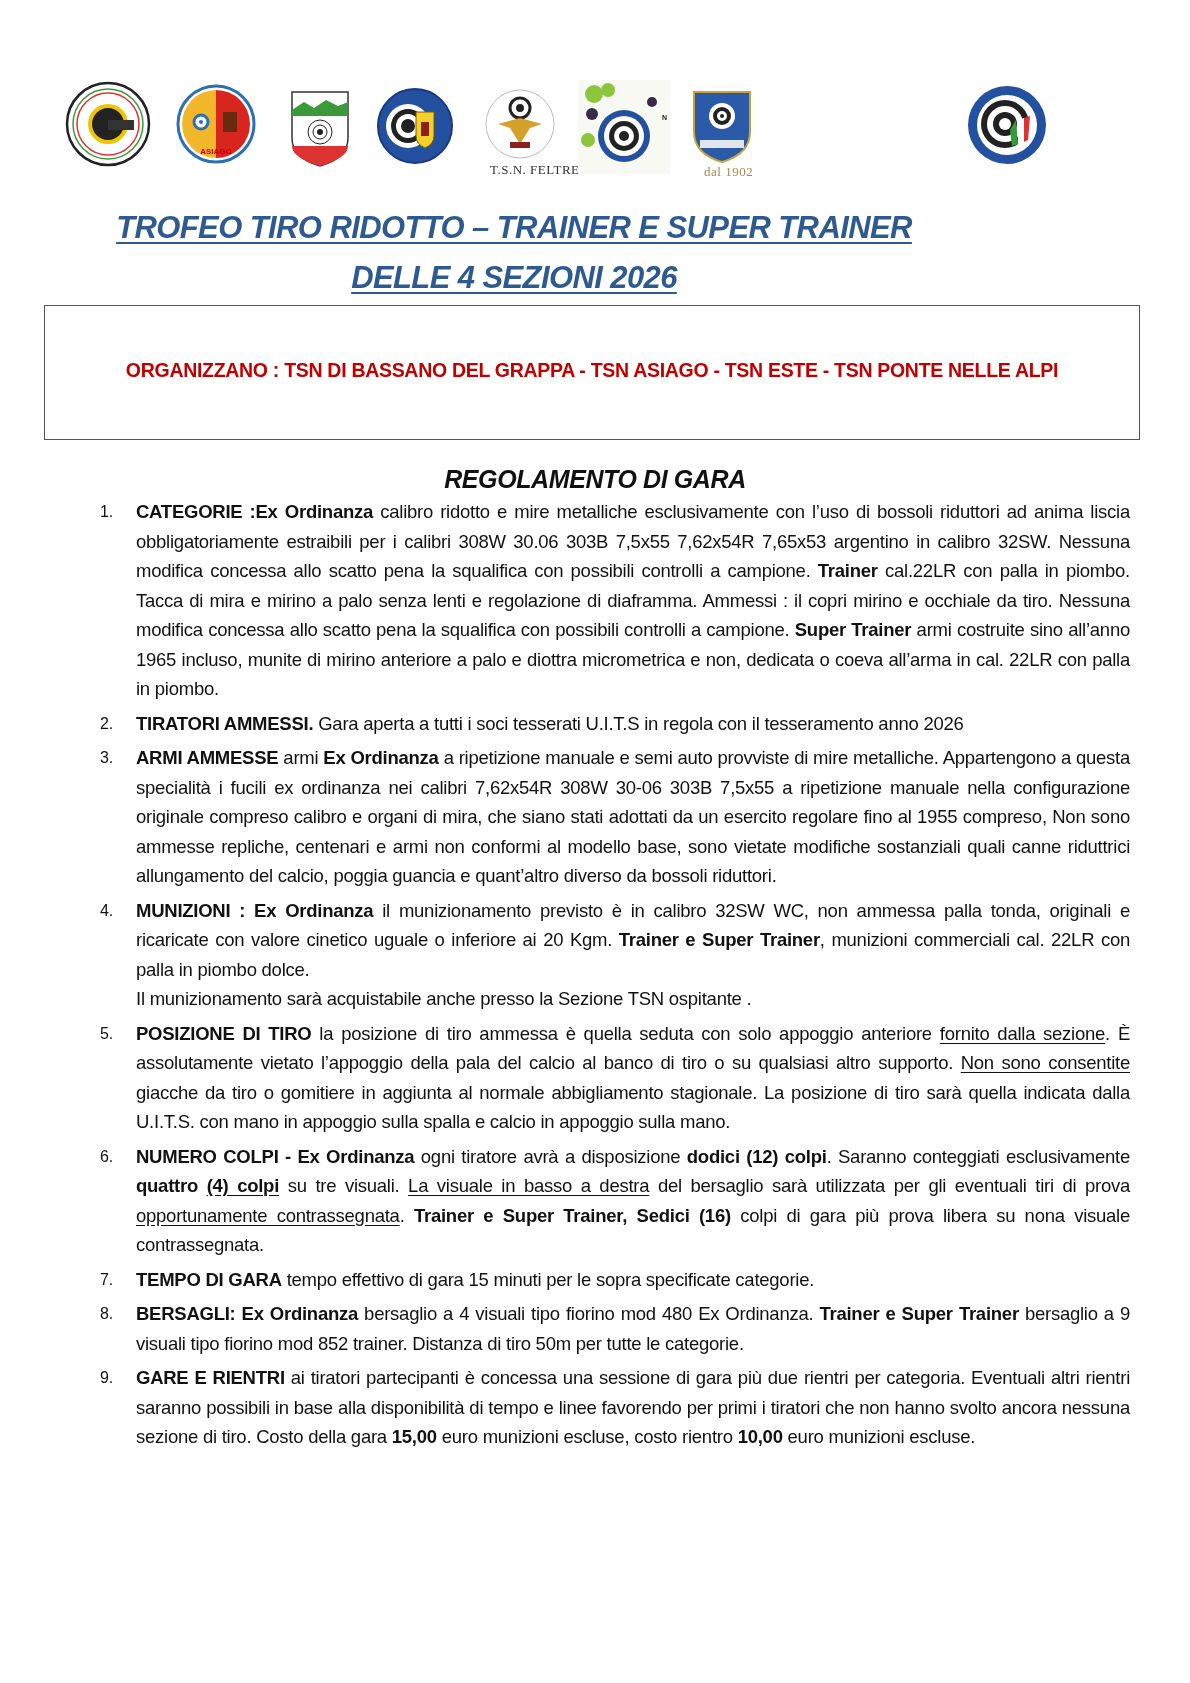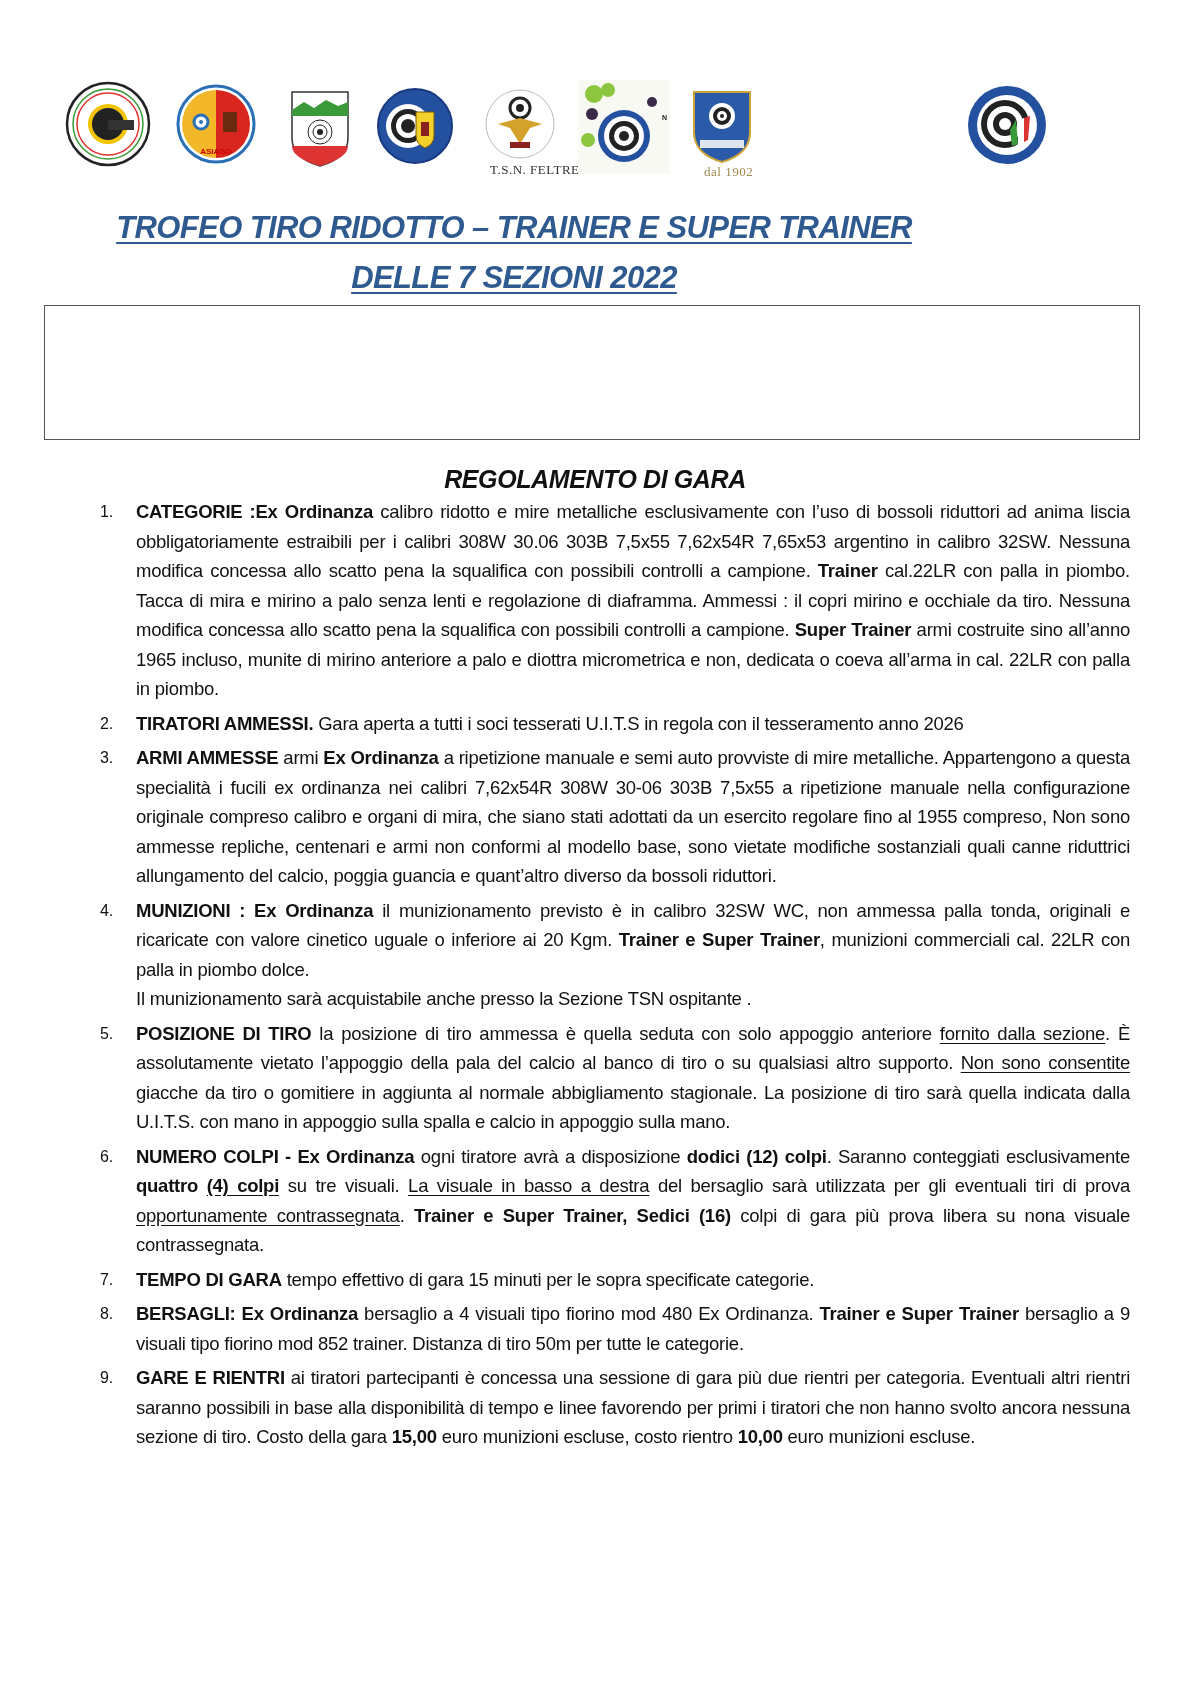--- a/index.html
+++ b/index.html
@@ -138,23 +138,24 @@
       <circle cx="39" cy="40" r="12" fill="#222"></circle>
       <circle cx="39" cy="40" r="6" fill="#fff"></circle>
       <path d="M44 46 L50 36 L52 60 L46 62 Z" fill="#3a9a3a"></path>
       <path d="M52 36 L58 34 L58 58 L52 60 Z" fill="#fff"></path>
       <path d="M58 34 L64 32 L62 56 L58 58 Z" fill="#d33"></path>
     </svg>
   </div>
 </div>
 
 <div class="title title-1"><span>TROFEO TIRO RIDOTTO – TRAINER  E  SUPER TRAINER</span></div>
-<div class="title title-2"><span>DELLE 7 SEZIONI 2022</span></div>
+<div class="title title-2"><span>DELLE 4 SEZIONI 2026</span></div>
 
 <div class="organizers-box">
+  <div class="org-line org-2">ORGANIZZANO : TSN DI BASSANO DEL GRAPPA - TSN ASIAGO  - TSN ESTE - TSN PONTE NELLE ALPI</div>
 </div>
 
 <div class="reg-title">REGOLAMENTO DI GARA</div>
 
 <ol class="rules">
   <li class="rule"><span class="rule-num">1.</span><b>CATEGORIE :</b><span><span style="font-weight: bold;">Ex Ordinanza</span><span> calibro ridotto e mire metalliche esclusivamente con l’uso di bossoli riduttori ad anima liscia obbligatoriamente estraibili per i calibri 308W 30.06 303B 7,5x55 7,62x54R 7,65x53 argentino in calibro 32SW. Nessuna modifica concessa allo scatto pena la squalifica con possibili controlli a campione. </span><span style="font-weight: bold;">Trainer</span><span> cal.22LR con palla in piombo. Tacca di mira e mirino a palo senza lenti e regolazione di diaframma. Ammessi : il copri mirino e occhiale da tiro. Nessuna modifica concessa allo scatto pena la squalifica con possibili controlli a campione. </span><span style="font-weight: bold;">Super Trainer</span><span>  armi costruite sino all’anno 1965 incluso, munite di mirino anteriore a palo e diottra micrometrica e non, dedicata o coeva all’arma in cal. 22LR con palla in piombo.</span></span></li>
   <li class="rule"><span class="rule-num">2.</span><b>TIRATORI AMMESSI.</b><span><span> Gara aperta a tutti i soci tesserati U.I.T.S in regola con il tesseramento anno 2026</span></span></li>
   <li class="rule"><span class="rule-num">3.</span><b>ARMI AMMESSE</b><span><span> armi </span><span style="font-weight: bold;">Ex Ordinanza</span><span> a ripetizione manuale e semi auto provviste di mire metalliche. Appartengono a questa specialità i fucili ex ordinanza nei calibri 7,62x54R  308W  30-06  303B  7,5x55 a ripetizione manuale nella configurazione originale compreso calibro e organi di mira, che siano stati adottati da un esercito regolare fino al 1955 compreso, Non sono ammesse repliche, centenari e armi non conformi al modello base, sono vietate modifiche sostanziali quali canne riduttrici allungamento del calcio, poggia guancia e quant’altro diverso da bossoli riduttori.</span></span></li>
   <li class="rule"><span class="rule-num">4.</span><b>MUNIZIONI : Ex Ordinanza</b><span><span> il munizionamento previsto è in calibro 32SW WC, non ammessa palla tonda, originali e ricaricate con valore cinetico uguale o inferiore ai 20 Kgm. </span><span style="font-weight: bold;">Trainer e Super Trainer</span><span>, munizioni commerciali cal. 22LR con palla in piombo dolce.</span><br><span>Il munizionamento sarà acquistabile anche presso la Sezione TSN ospitante .</span></span></li>
   <li class="rule"><span class="rule-num">5.</span><b>POSIZIONE DI TIRO</b><span><span> la posizione di tiro ammessa è quella seduta con solo appoggio anteriore </span><span class="u">fornito dalla sezione</span><span>. È assolutamente vietato l’appoggio della pala del calcio al banco di tiro o su qualsiasi altro supporto. </span><span class="u">Non sono consentite</span><span> giacche da tiro o gomitiere in aggiunta al normale abbigliamento stagionale. La posizione di tiro sarà quella indicata dalla U.I.T.S. con mano in appoggio sulla spalla e calcio in appoggio sulla mano.</span></span></li>

